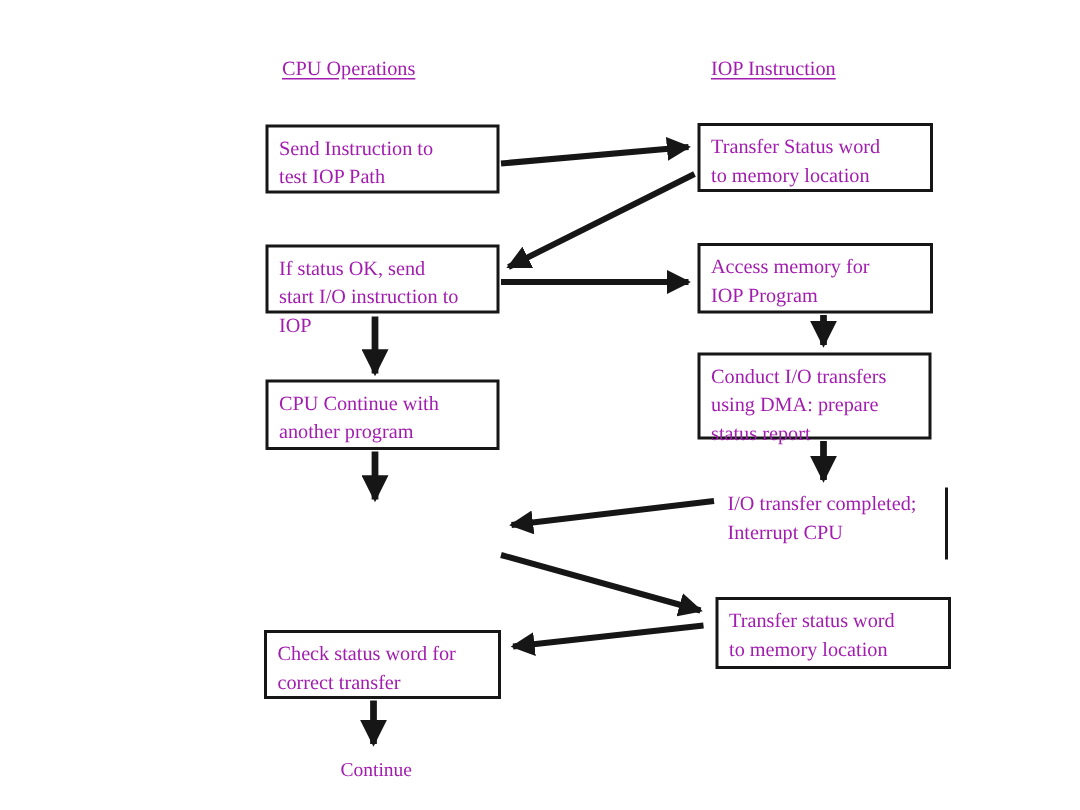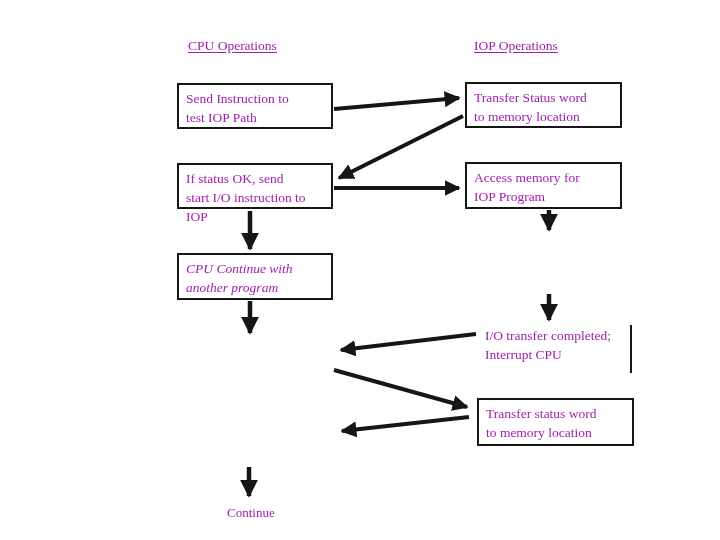--- a/index.html
+++ b/index.html
@@ -50,28 +50,30 @@
     pointer-events: none;
   }
   svg.arrows line { stroke: #161616; }
 </style>
 </head>
 <body>
 
 <div class="slide">
 
   <div class="heading" style="left:188px; top:38px;">CPU Operations</div>
-  <div class="heading" style="left:474px; top:38px;">IOP Operations</div>
+  <div class="heading" style="left:474px; top:38px;">IOP Instruction</div>
 
   <div class="node" style="left:177px; top:83px;  width:156px; height:46px;">Send Instruction to test IOP Path</div>
   <div class="node" style="left:177px; top:163px; width:156px; height:46px;">If status OK, send start I/O instruction to IOP</div>
-  <div class="node" style="left:177px; top:253px; width:156px; height:47px;font-style:italic;">CPU Continue with another program</div>
+  <div class="node" style="left:177px; top:253px; width:156px; height:47px;">CPU Continue with another program</div>
+  <div class="node" style="left:176px; top:420px; width:158px; height:46px;">Check status word for correct transfer</div>
 
   <div class="node" style="left:465px; top:82px;  width:157px; height:46px;">Transfer Status word to memory location</div>
   <div class="node" style="left:465px; top:162px; width:157px; height:47px;">Access memory for IOP Program</div>
+  <div class="node" style="left:465px; top:235px; width:156px; height:58px;">Conduct I/O transfers using DMA: prepare status report</div>
   <div class="node borderless" style="left:485px; top:326px; width:150px; height:44px;">I/O transfer completed; Interrupt CPU</div>
   <div class="vline" style="left:630px; top:325px; width:2px; height:48px;"></div>
   <div class="node" style="left:477px; top:398px; width:157px; height:48px;">Transfer status word to memory location</div>
 
   <div class="terminal-label" style="left:227px; top:505px;">Continue</div>
 
   <svg class="arrows" viewBox="0 0 720 540" aria-hidden="true">
     <defs>
       <marker id="ah" viewBox="0 0 10 10" refX="9" refY="5" markerWidth="4" markerHeight="4" orient="auto-start-reverse" markerUnits="strokeWidth">
         <path d="M0,0 L10,5 L0,10 z" fill="#161616"></path>

